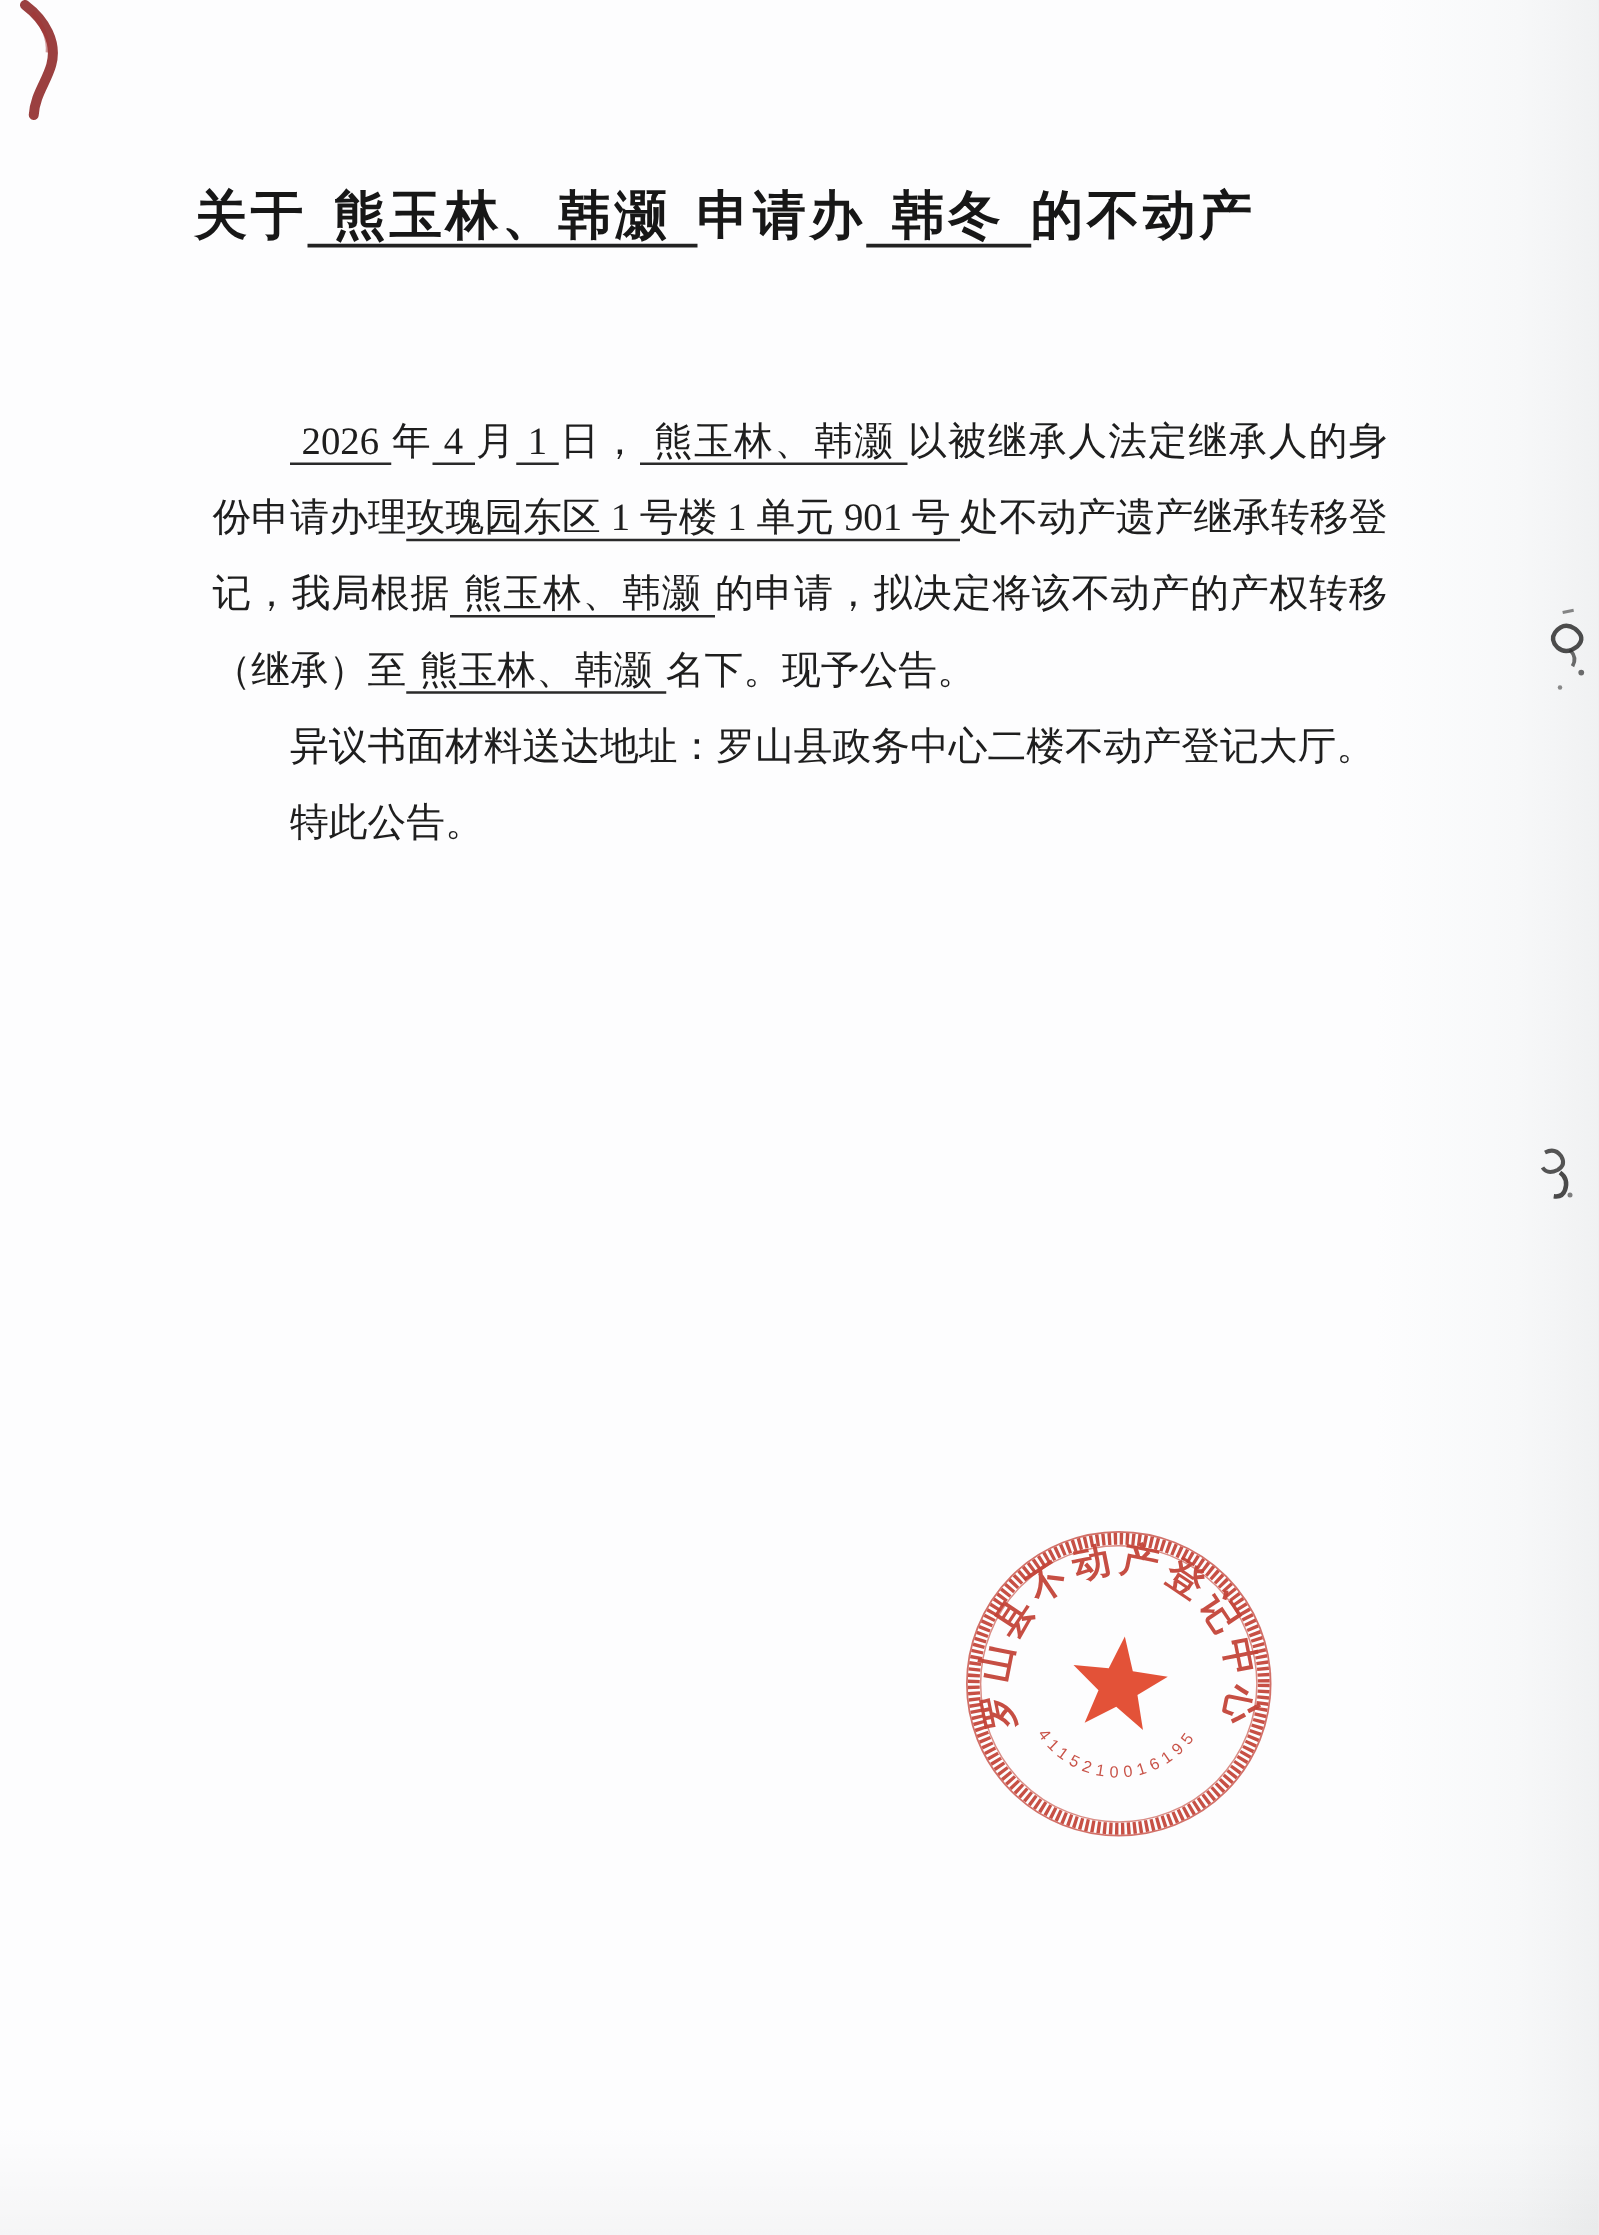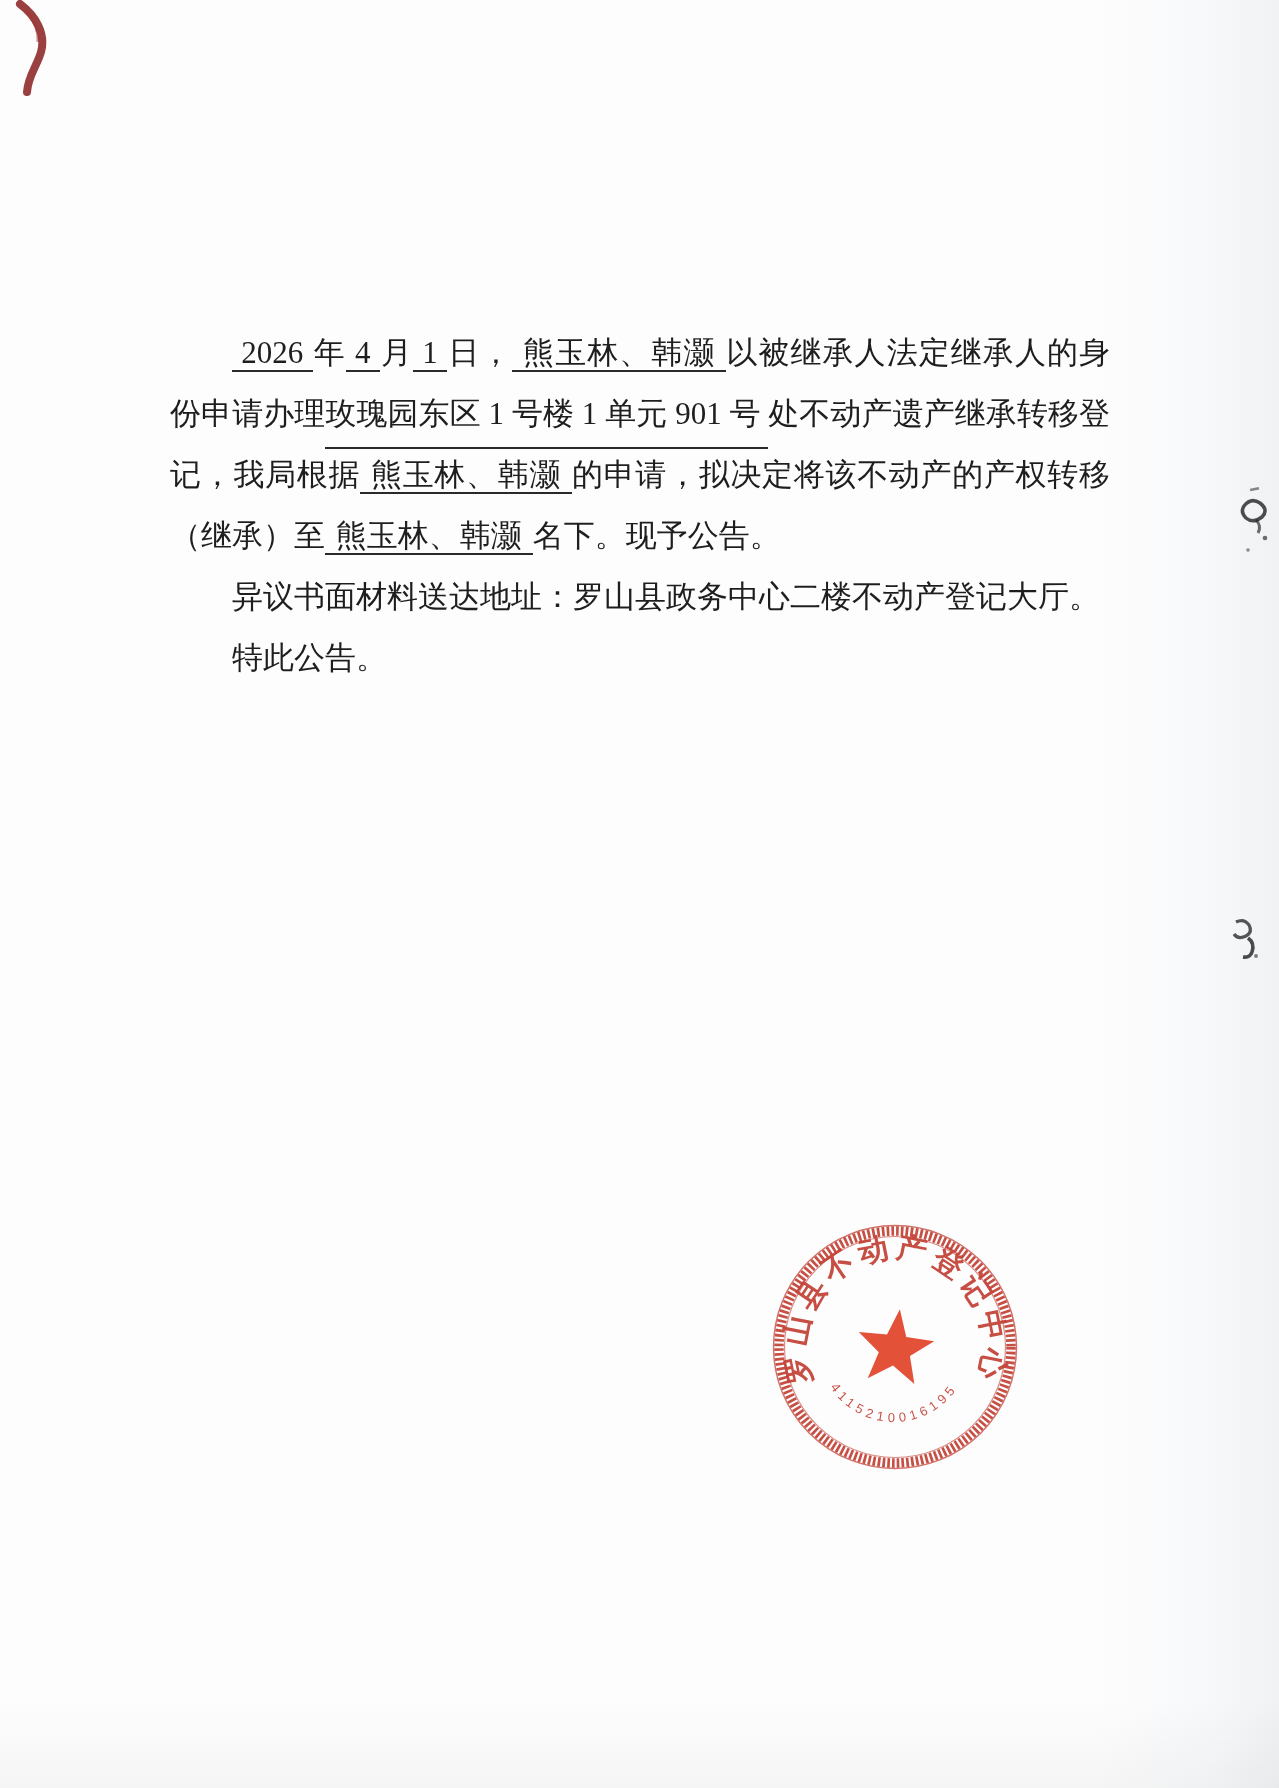--- a/index.html
+++ b/index.html
@@ -21,39 +21,40 @@
   }
   .title .u{border-bottom:3px solid #222;padding:0 .5em;}
   .body{
     position:absolute;top:322px;left:170px;width:940px;
     font-size:31px;line-height:61px;text-align:justify;color:#1e1e1e;
   }
   .body p{margin:0;text-indent:2em;}
   .u{border-bottom:2px solid #2a2a2a;}
   .u-name{padding:0 .35em;}
   .u-num{padding:0 .3em;}
-  .u-addr{padding:0 .25em 16px 0;}
+  .u-addr{padding:0 .25em 0 0;}
   .sign-unit{position:absolute;left:562px;top:1302px;font-size:31px;letter-spacing:1px;color:#1e1e1e;}
   .sign-date{position:absolute;left:706px;top:1375px;font-size:30px;letter-spacing:2px;color:#1e1e1e;}
   .seal{position:absolute;left:764px;top:1216px;width:262px;height:262px;
         mix-blend-mode:multiply;opacity:.93;}
   .pen-mark{position:absolute;left:4px;top:0px;}
   .smudge{position:absolute;}
 </style>
 </head>
 <body>
 
 <div class="page">
 
   <svg class="pen-mark" width="60" height="110" viewBox="0 0 60 110">
     <path d="M16,4 C32,16 42,34 37,52 C33,66 24,76 23,92" fill="none" stroke="#8d2626" stroke-width="8" stroke-linecap="round" opacity="0.88"></path>
     <path d="M22,10 C30,20 35,30 34,42" fill="none" stroke="#a33434" stroke-width="3" opacity="0.5"></path>
   </svg>
 
   <div class="title">
+    <div><span>关于</span><span class="u">熊玉林、韩灏</span><span>申请办</span><span class="u">韩冬</span><span>的不动产</span></div>
   </div>
 
   <div class="body">
     <p><span class="u u-num">2026</span><span>年</span><span class="u u-num">4</span><span>月</span><span class="u u-num">1</span><span>日，</span><span class="u u-name">熊玉林、韩灏</span><span>以被继承人法定继承人的身份申请办理</span><span class="u u-addr">玫瑰园东区 1 号楼 1 单元 901 号</span><span>处不动产遗产继承转移登记，我局根据</span><span class="u u-name">熊玉林、韩灏</span><span>的申请，拟决定将该不动产的产权转移（继承）至</span><span class="u u-name">熊玉林、韩灏</span><span>名下。现予公告。</span></p>
     <p>异议书面材料送达地址：罗山县政务中心二楼不动产登记大厅。</p>
     <p>特此公告。</p>
   </div>
 
 
   <svg class="seal" width="262" height="262" viewBox="0 0 262 262">

